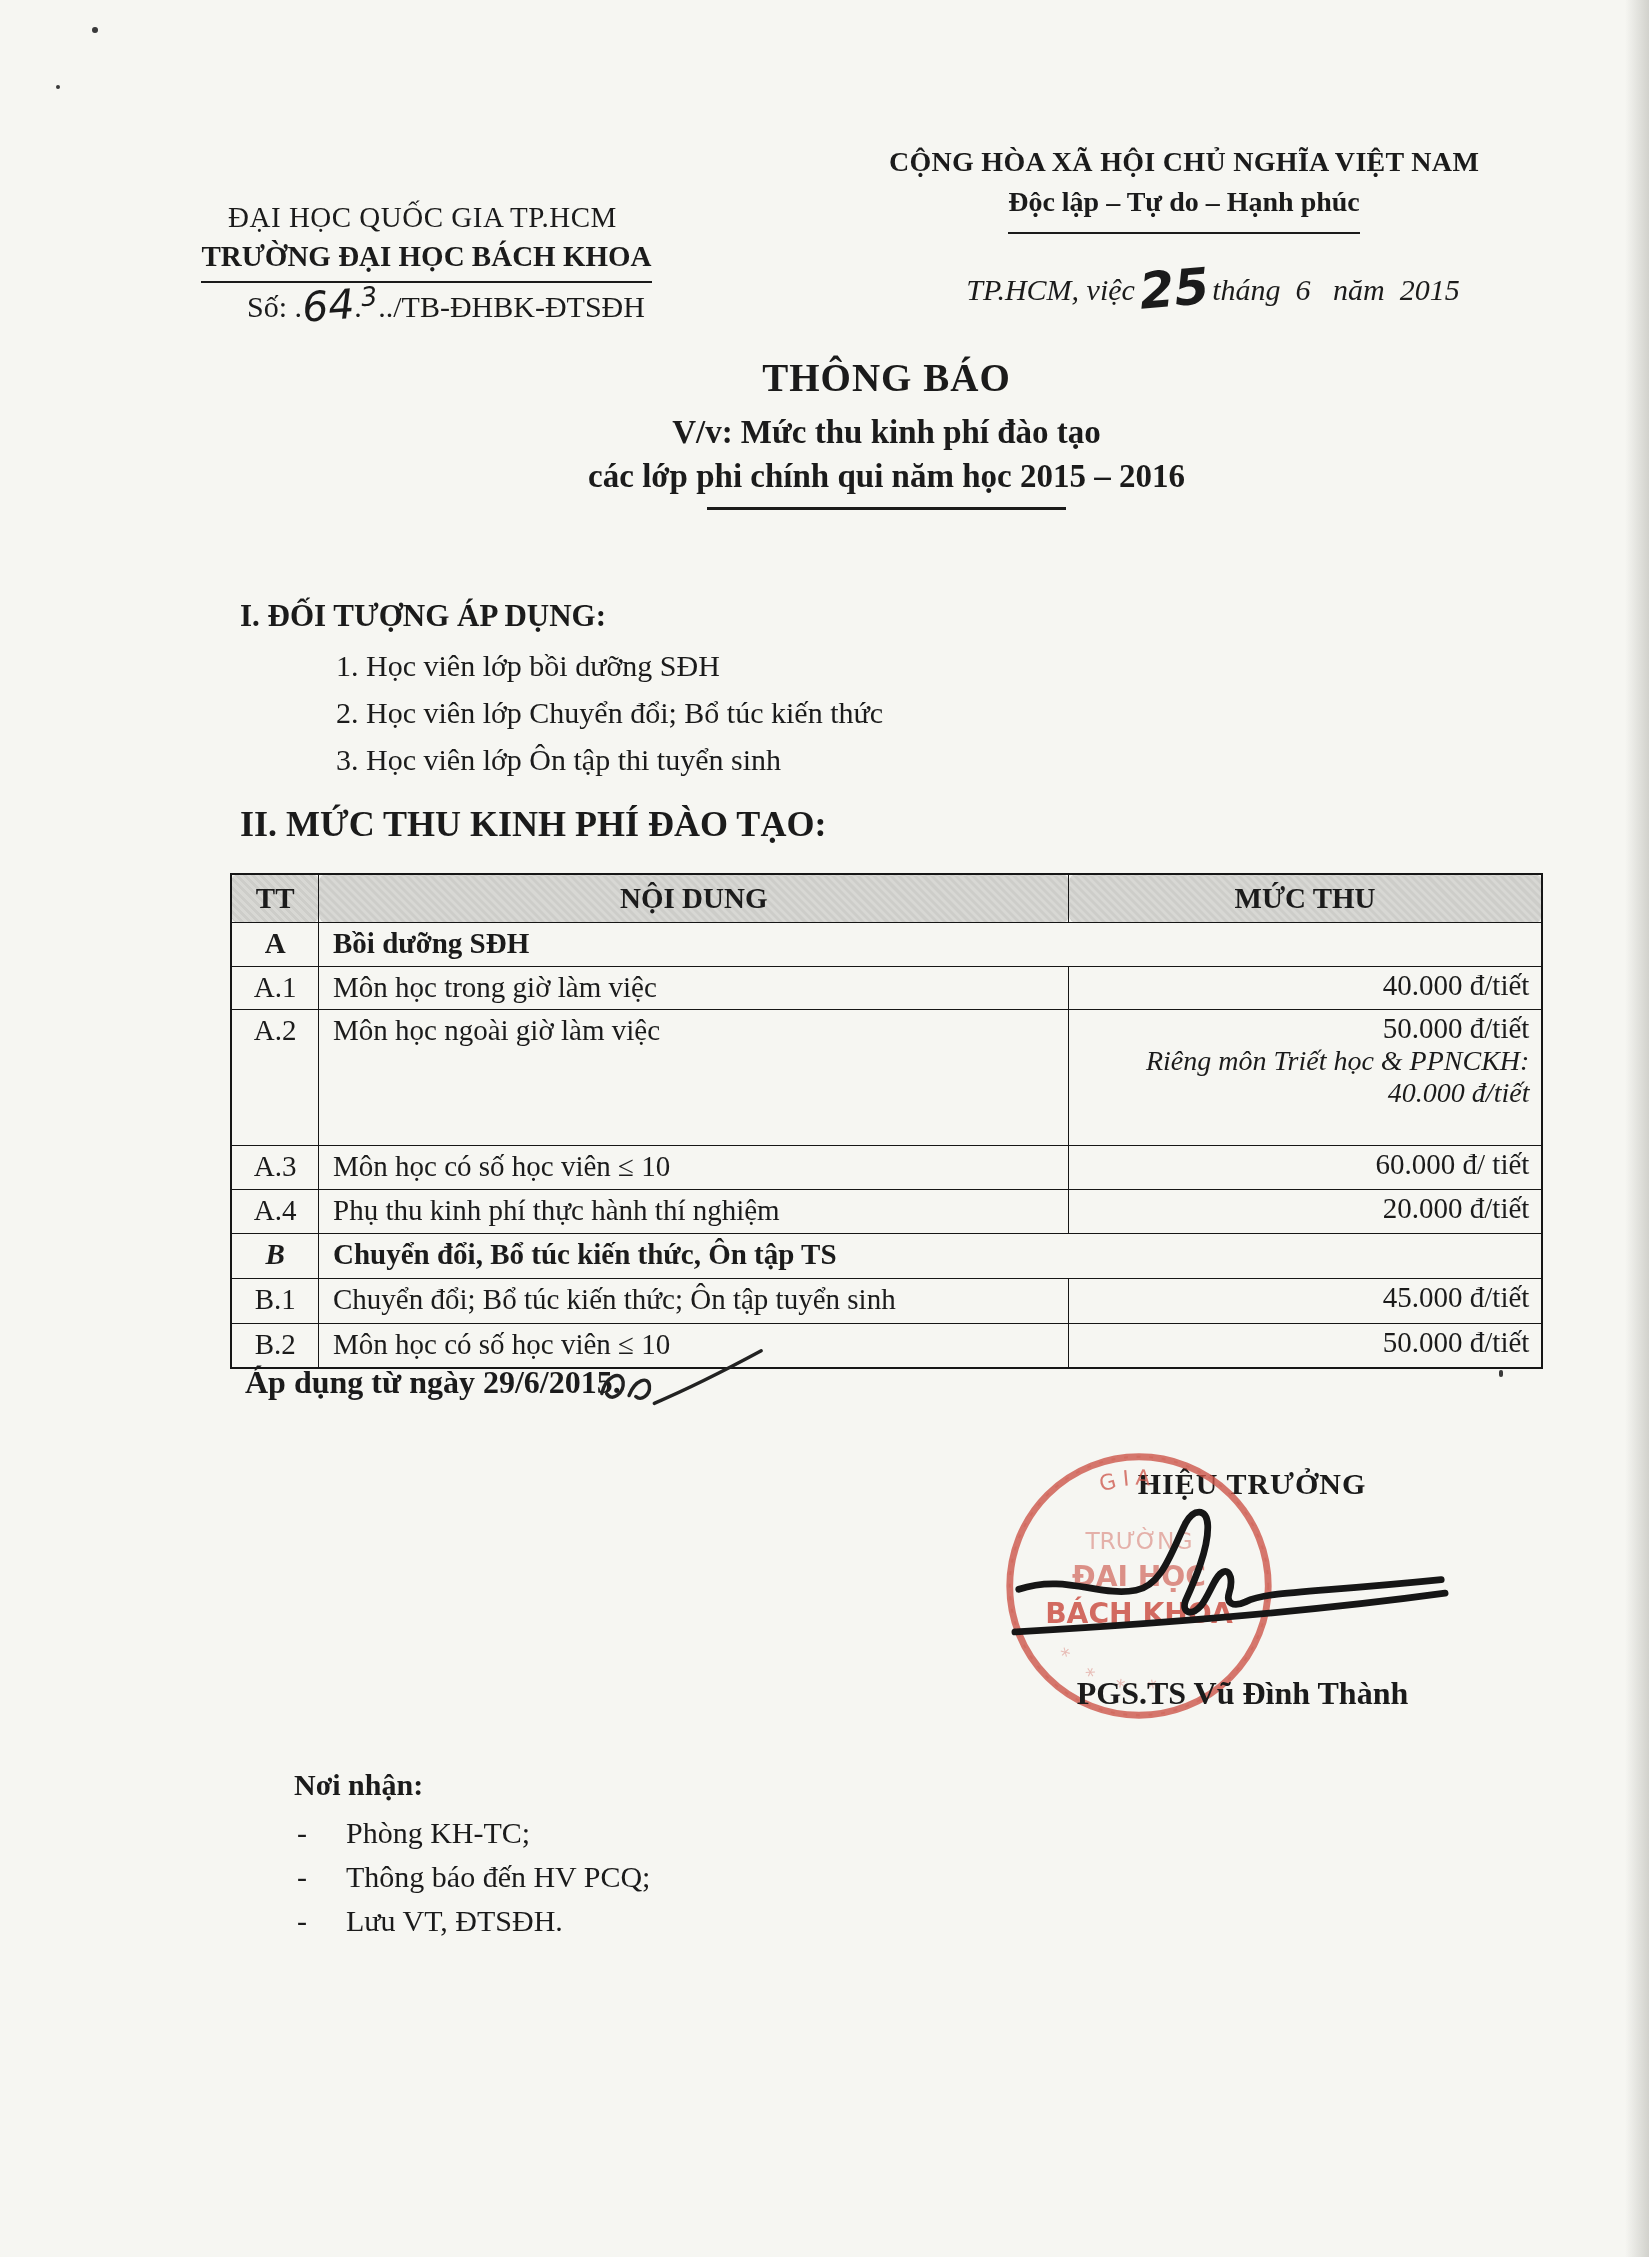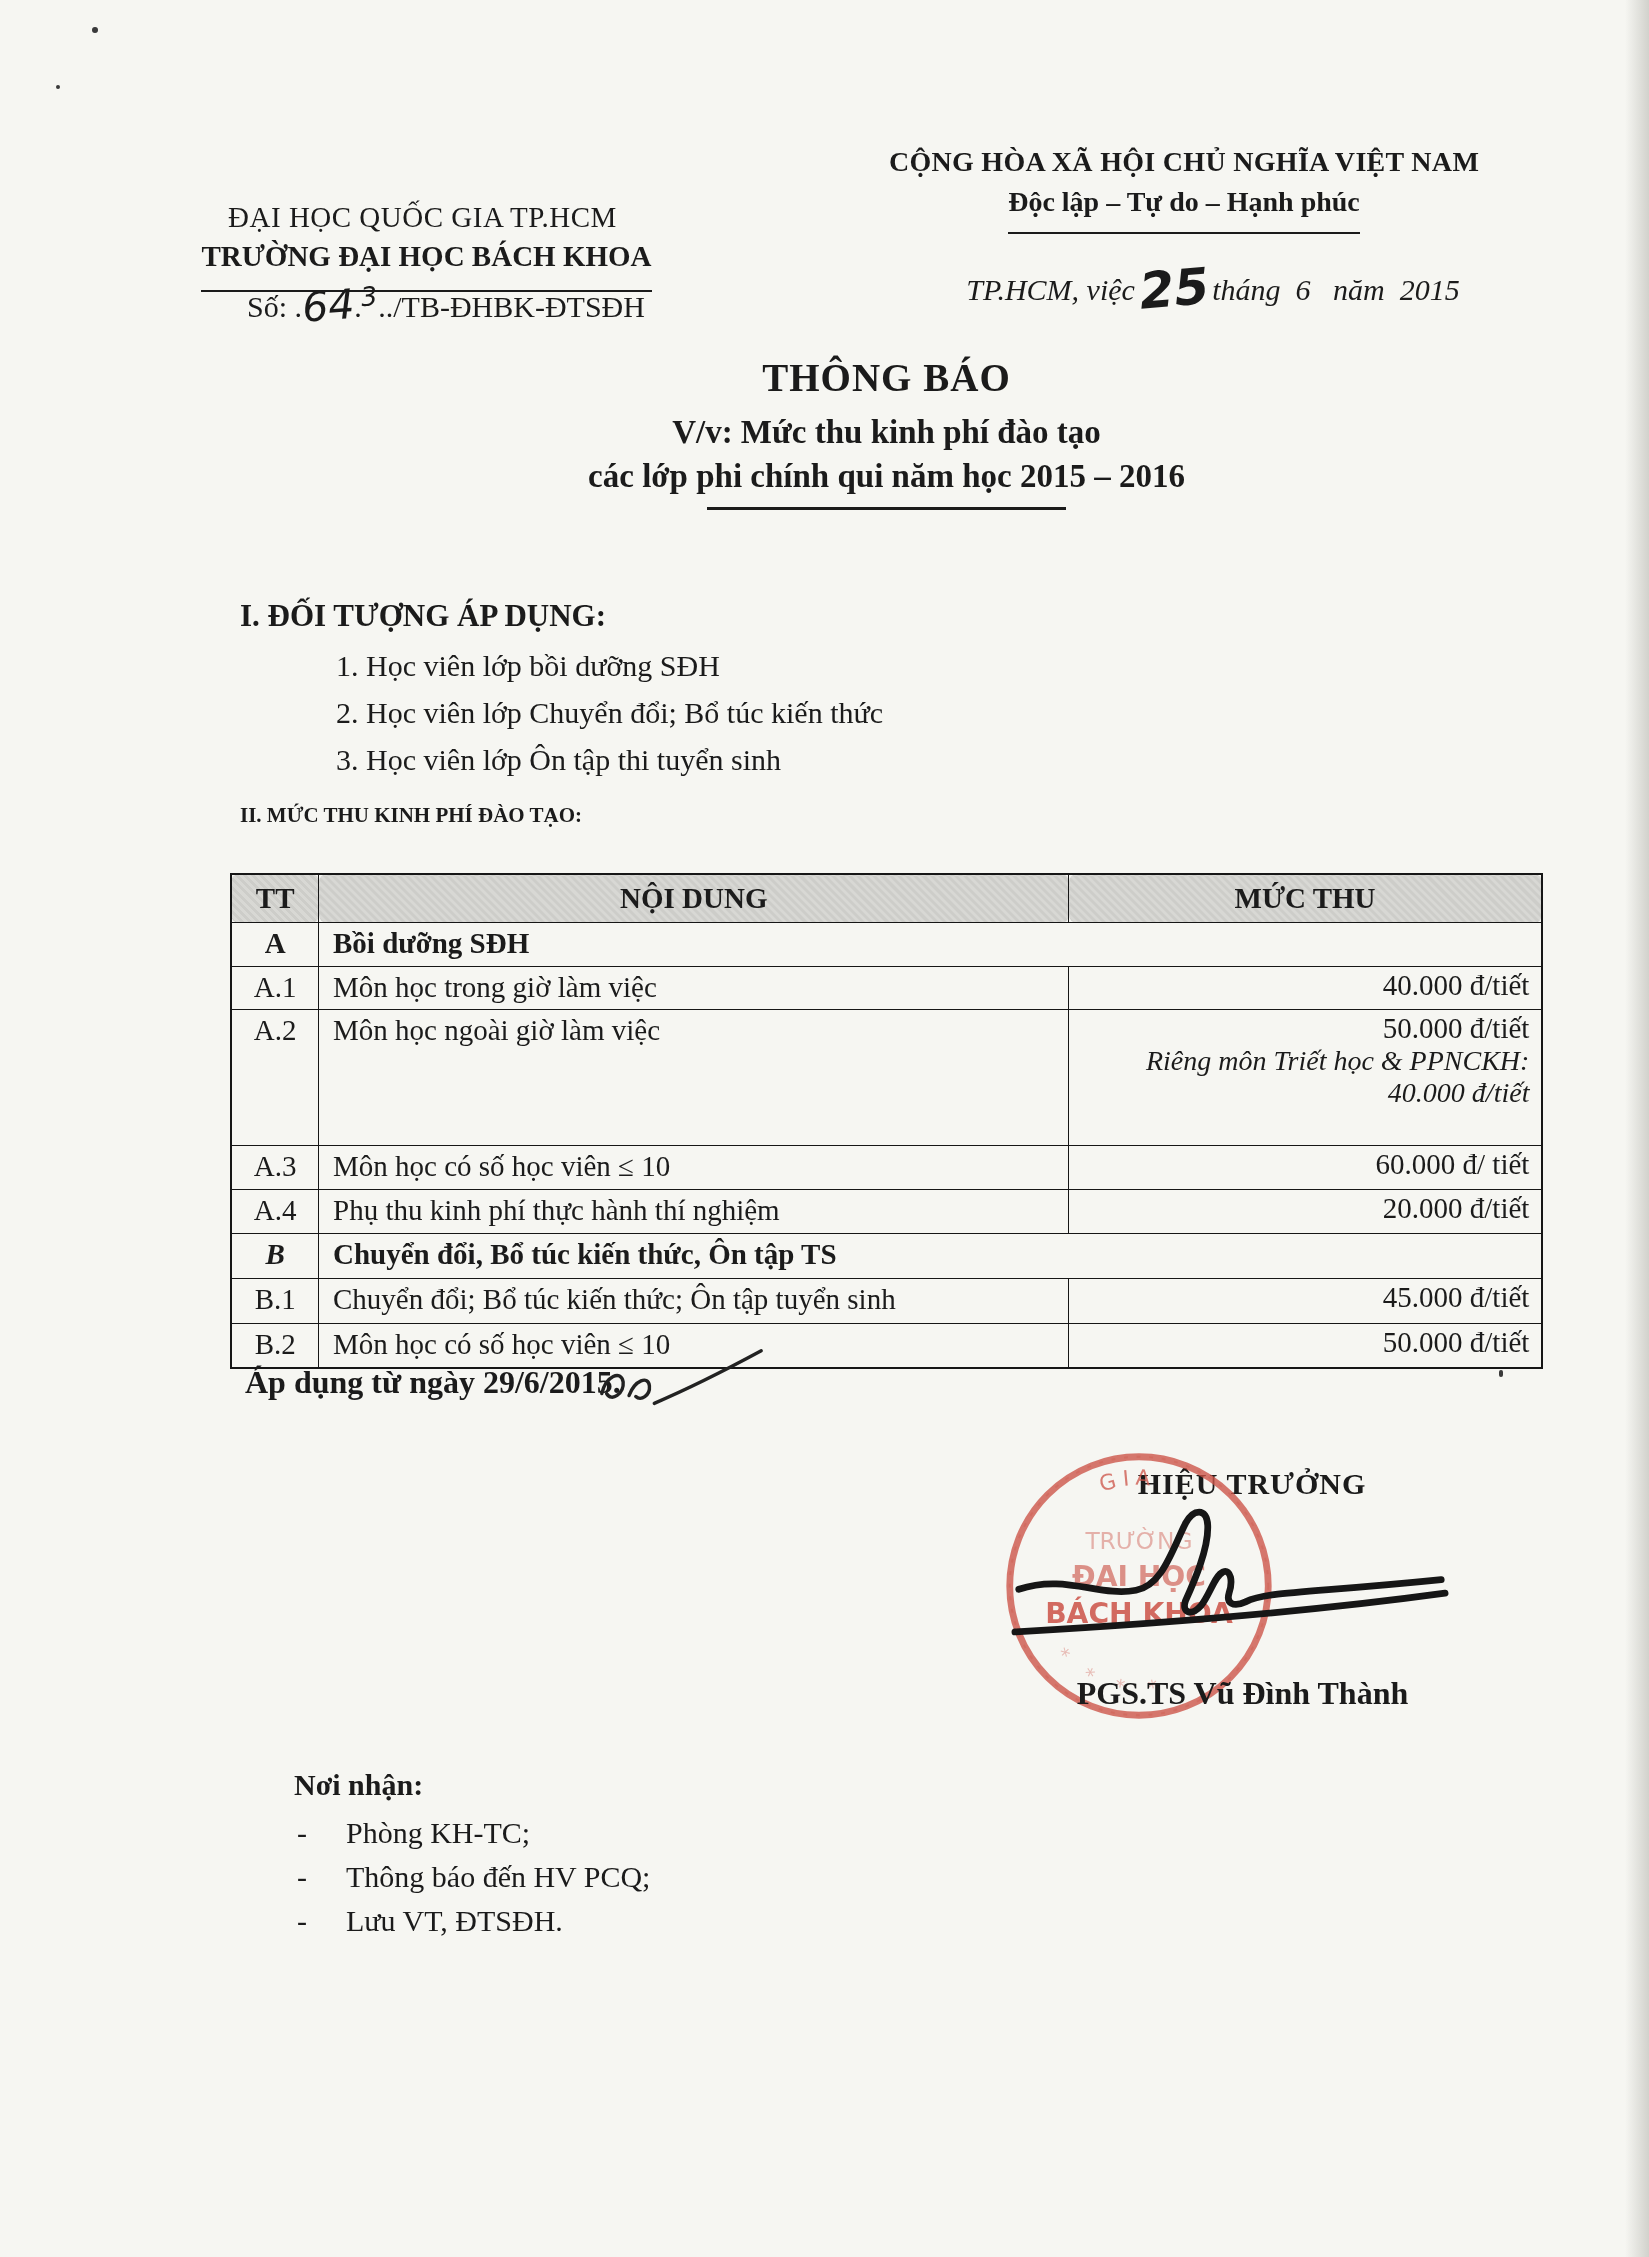--- a/index.html
+++ b/index.html
@@ -10,21 +10,21 @@
     color:#1b1b1b; overflow:hidden;
   }
   .scan-right-band{position:absolute;top:0;right:0;width:25px;height:100%;
     background:linear-gradient(to right,rgba(0,0,0,0),rgba(110,110,100,0.28));}
   .speck{position:absolute;background:#3a3a3a;border-radius:50%;}
 
   
   .org-left{position:absolute;left:180px;top:157px;width:485px;text-align:center;}
   .org-left .l1{font-size:29px;letter-spacing:0.5px;margin-top:44px;}
   .org-left .l2{font-size:29px;font-weight:bold;margin-top:5.8px;}
-  .org-left .l2 span{border-bottom:2.9px solid #1b1b1b;padding-bottom:18px;margin-left:8px;}
+  .org-left .l2 span{border-bottom:2.9px solid #1b1b1b;padding-bottom:9px;margin-left:8px;}
   .so-line{position:absolute;left:247px;top:279px;font-size:30px;white-space:nowrap;}
   .hand{font-family:"DejaVu Sans",sans-serif;font-style:italic;display:inline-block;}
   .so-num{font-size:41px;transform:rotate(-4deg) translateY(2.9px);}
   .so-sup{font-size:26px;transform:rotate(-6deg) translateY(-11.6px);}
 
   .org-right{position:absolute;left:830px;top:146px;width:708px;text-align:center;}
   .org-right .l1{font-size:28px;font-weight:bold;letter-spacing:0.3px;}
   .org-right .l2{font-size:28px;font-weight:bold;margin-top:7.8px;}
   .org-right .l2 span{border-bottom:2.9px solid #1b1b1b;padding-bottom:15px;}
   .date-line{position:absolute;left:893px;top:254px;width:640px;text-align:center;
@@ -34,21 +34,21 @@
   
   .title-block{position:absolute;left:230px;top:355px;width:1313px;text-align:center;}
   .title-block .t1{font-size:39px;font-weight:bold;letter-spacing:1px;}
   .title-block .t2{font-size:33px;font-weight:bold;margin-top:13.6px;}
   .title-block .t3{font-size:33px;font-weight:bold;margin-top:7.8px;}
   .title-underline{width:359px;height:0;border-top:3.9px solid #1b1b1b;margin:11.6px auto 0;}
 
   
   .sec1-head{position:absolute;left:240px;top:598px;font-size:31px;font-weight:bold;}
   .sec1-items{position:absolute;left:336px;top:642px;font-size:30px;line-height:47px;}
-  .sec2-head{position:absolute;left:240px;top:803px;font-size:21px;font-weight:bold;}
+  .sec2-head{position:absolute;left:240px;top:803px;font-size:36px;font-weight:bold;}
 
   
   table.fees{position:absolute;left:230px;top:873px;width:1313px;border-collapse:collapse;
     font-size:29px;}
   table.fees td,table.fees th{border:1.9px solid #161616;}
   table.fees{border:2.9px solid #161616;}
   th.hdr{font-size:29px;font-weight:bold;height:45px;text-align:center;
     background-color:#d8d8d4;
     background-image:repeating-linear-gradient(45deg,rgba(0,0,0,.05) 0 2.9px,transparent 2.9px 5.8px);border-radius:8px;}
   td.tt{text-align:center;vertical-align:top;padding-top:3.9px;}

